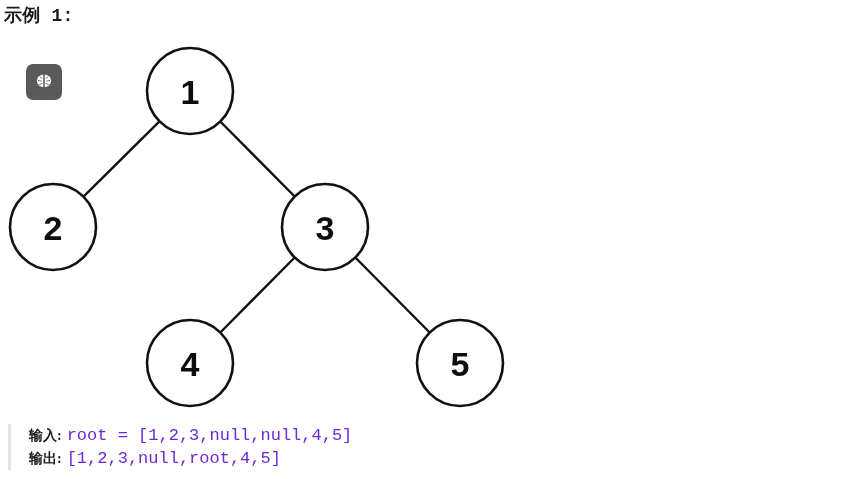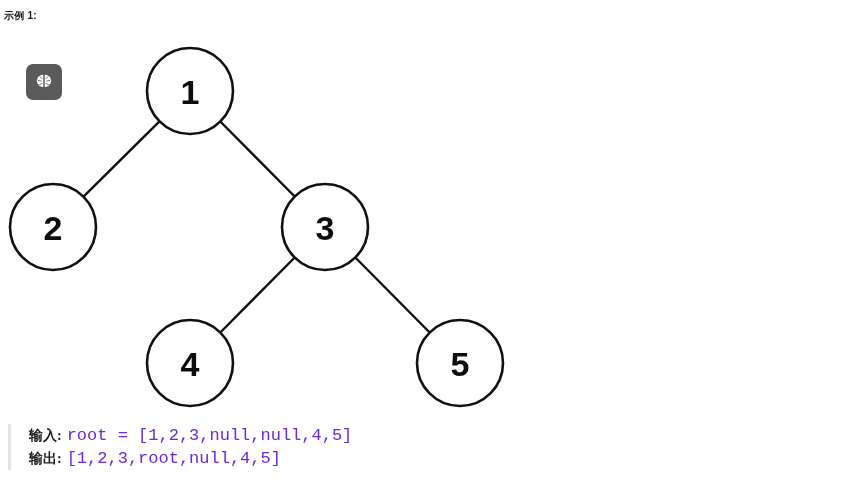--- a/index.html
+++ b/index.html
@@ -16,26 +16,27 @@
     font-family: "Liberation Sans", "DejaVu Sans", sans-serif;
     color: #262626;
     -webkit-font-smoothing: antialiased;
   }
 
   
   #example-heading {
     position: absolute;
     left: 4px;
     top: 6px;
-    font-size: 10px;
+    font-size: 18px;
     font-weight: bold;
     line-height: 20px;
     letter-spacing: 0.2px;
     color: #1a1a1a;
     white-space: nowrap;
+    font-family: Liberation Mono, monospace;
   }
 
   
   #brain-badge {
     position: absolute;
     left: 26px;
     top: 64px;
     width: 36px;
     height: 36px;
     border-radius: 7px;
@@ -157,15 +158,15 @@
         </g>
       </g>
   </svg>
 </div>
 
 <div id="io-block">
   <div class="io-line">
     <span class="io-label">输入:</span><span class="io-value">root = [1,2,3,null,null,4,5]</span>
   </div>
   <div class="io-line">
-    <span class="io-label">输出:</span><span class="io-value">[1,2,3,root,null,4,5]</span>
+    <span class="io-label">输出:</span><span class="io-value">[1,2,3,null,root,4,5]</span>
   </div>
 </div>
 
 </body></html>

